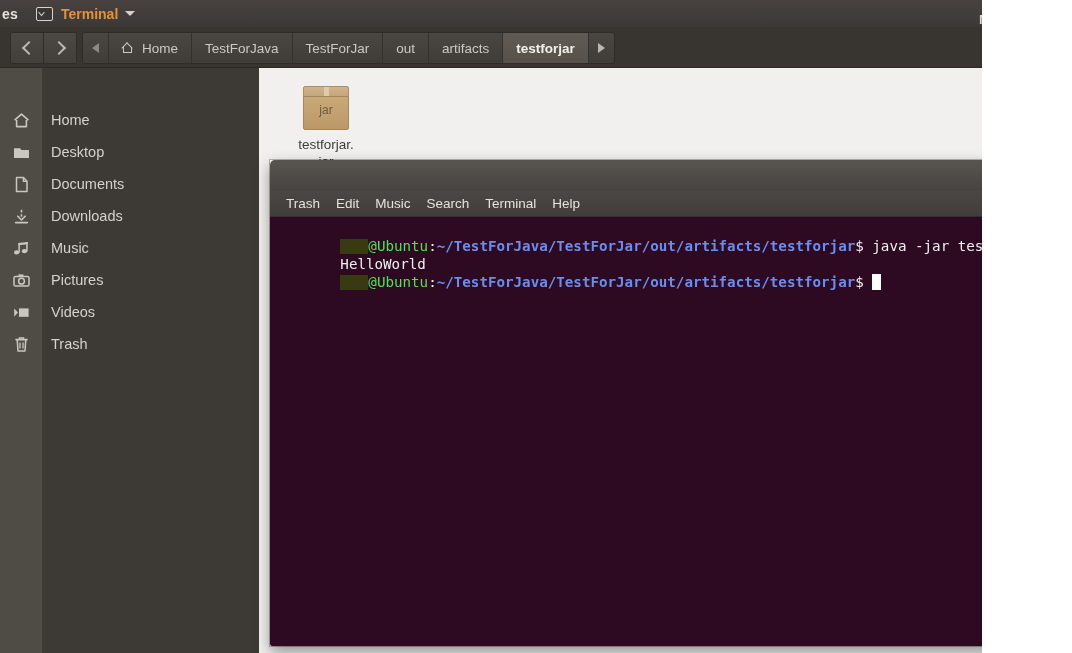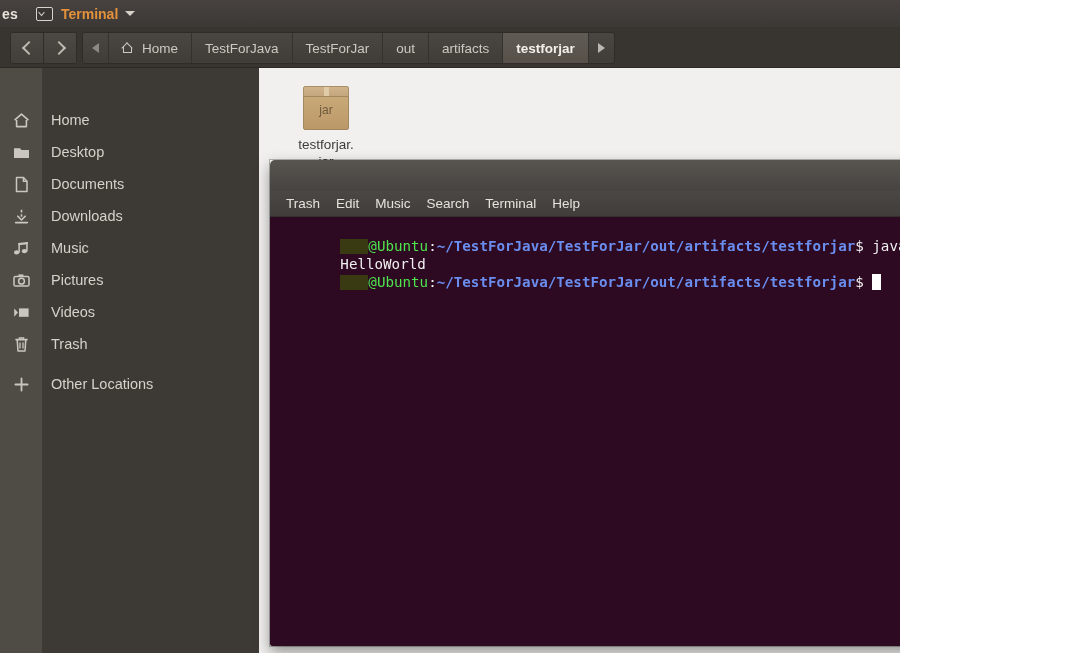--- a/index.html
+++ b/index.html
@@ -9,21 +9,21 @@
   }
   body {
     width: 1072px;
     height: 653px;
     overflow: hidden;
     font-family: "Liberation Sans", sans-serif;
     -webkit-font-smoothing: antialiased;
   }
   #screen {
     position: relative;
-    width: 900px;
+    width: 982px;
     height: 653px;
     overflow: hidden;
     background: #e5e5e5;
   }
 
   
   #top-panel {
     position: absolute;
     left: 0; top: 0;
     width: 1072px; height: 27px;
@@ -545,28 +545,20 @@
           <svg width="19" height="19" viewBox="0 0 19 19">
               <path d="M4 4.6 H15" stroke="#cbc7bf" stroke-width="1.6" stroke-linecap="round"></path>
               <path d="M5.2 4.6 L6 16 H13 L13.8 4.6" fill="none" stroke="#cbc7bf" stroke-width="1.5" stroke-linejoin="round"></path>
               <path d="M8 7.4 V13.4 M11 7.4 V13.4" stroke="#cbc7bf" stroke-width="1.3"></path>
               <path d="M7.4 4.4 V3 H11.6 V4.4" fill="none" stroke="#cbc7bf" stroke-width="1.3"></path>
             </svg>
         </span>
         <span class="side-label">Trash</span>
       </div>
 
-      <div class="side-item" style="top:300px">
-        <span class="side-icon">
-          <svg width="19" height="19" viewBox="0 0 19 19">
-              <path d="M9.5 3.4 V15.6 M3.4 9.5 H15.6" stroke="#cbc7bf" stroke-width="1.8" stroke-linecap="round"></path>
-            </svg>
-        </span>
-        <span class="side-label">Other Locations</span>
-      </div>
     </div>
 
     <div id="fileview">
       <div id="file-item">
         <div class="jar-icon">
           <div class="jar-box-top"></div>
           <div class="jar-seam"></div>
           <div class="jar-box-body"></div>
           <div class="jar-text">jar</div>
         </div>

